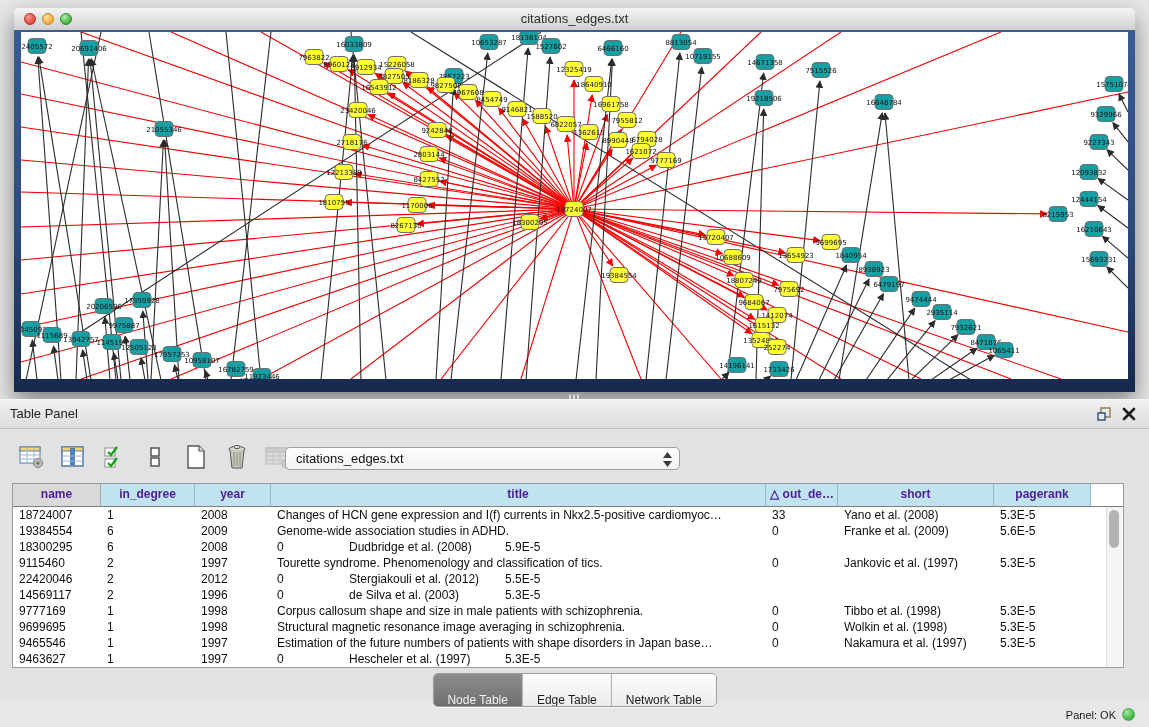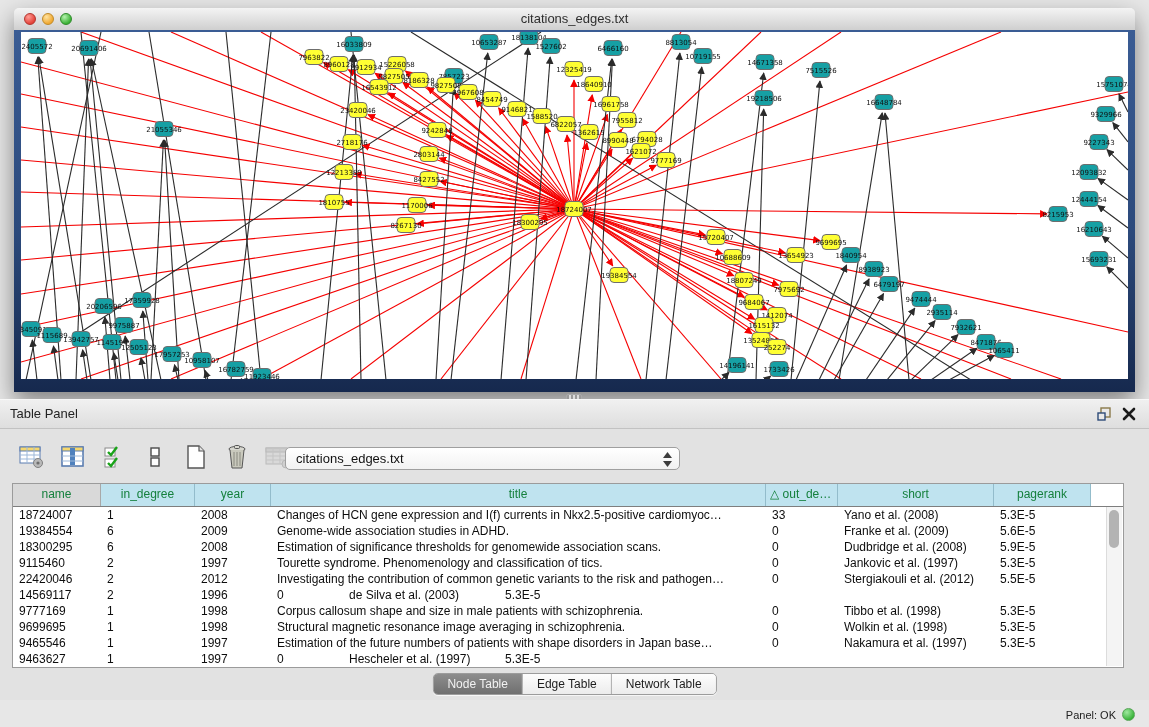--- a/index.html
+++ b/index.html
@@ -37,33 +37,33 @@
   .fx{font-family:"Liberation Serif",serif;font-style:italic;font-weight:bold;font-size:15px;color:#1c1c1c;}
   .fx small{font-size:10px;}
   .combo{position:absolute;left:285px;top:48px;width:395px;height:23px;background:linear-gradient(#ffffff,#f2f2f2);
     border:1px solid #9f9f9f;border-radius:5px;box-sizing:border-box;cursor:pointer;}
   .combo .cval{position:absolute;left:10px;top:3px;font-size:13px;color:#111;}
   .combo .carr{position:absolute;right:7px;top:4px;}
 
   .tablewrap{position:absolute;left:12px;top:84px;width:1112px;height:185px;background:#fff;
     border:1px solid #9b9b9b;box-sizing:border-box;overflow:hidden;}
   .thead{display:flex;height:22px;border-bottom:1px solid #7e7e7e;}
-  .th{box-sizing:border-box;height:22px;line-height:21px;font-size:12px;color:#15803d;text-align:center;
-    background:#bfe3ef;border-right:1px solid #93bccb;overflow:hidden;white-space:nowrap;cursor:pointer;}
+  .th{box-sizing:border-box;height:22px;line-height:21px;font-size:12px;color:#4c1d95;text-align:center;
+    background:#bfe3ef;border-right:1px solid #93bccb;overflow:hidden;white-space:nowrap;cursor:pointer;font-weight:bold;}
   .th.gray{background:#d9d9d9;border-right:1px solid #a8a8a8;}
   .th.sorted{text-align:left;padding-left:4px;}
   .trow{display:flex;height:16px;}
   .td{box-sizing:border-box;height:16px;line-height:16px;font-size:12px;color:#0d0d0d;
     padding-left:6px;overflow:hidden;white-space:nowrap;}
   .vscroll{position:absolute;right:1px;top:23px;width:15px;bottom:1px;background:#f4f4f4;border-left:1px solid #dcdcdc;}
   .vthumb{position:absolute;left:2px;top:3px;width:10px;height:38px;border-radius:6px;background:#b3b3b3;cursor:pointer;}
 
   .tabs{position:absolute;left:50%;top:274px;transform:translateX(-50%);display:flex;
     border:1px solid #9c9c9c;border-radius:5px;overflow:hidden;box-shadow:0 1px 0 rgba(255,255,255,.7);}
-  .seg{height:20px;line-height:20px;padding:0 14px;font-size:12px;color:#1d1d1d;
+  .seg{height:20px;line-height:20px;padding:16px 14px;font-size:12px;color:#1d1d1d;
     background:linear-gradient(#fdfdfd,#ececec);border:none;border-right:1px solid #a8a8a8;cursor:pointer;
     font-family:"Liberation Sans",sans-serif;}
   .seg:last-child{border-right:none;}
   .seg.sel{background:linear-gradient(#8d8d8d,#6f6f6f);color:#f2f2f2;}
 
   .statusbar{position:absolute;right:14px;bottom:6px;display:flex;align-items:center;gap:6px;}
   .statusbar .mlabel{font-size:11px;color:#222;}
   .led{width:13px;height:13px;border-radius:50%;box-sizing:border-box;border:1px solid #57a557;
     background:radial-gradient(circle at 35% 30%,#9fe89f,#35b135 75%);}
 </style>
@@ -519,39 +519,37 @@
             <div class="td" style="width: 76px;">2009</div>
             <div class="td" style="width: 495px;">Genome-wide association studies in ADHD.</div>
             <div class="td" style="width: 72px;">0</div>
             <div class="td" style="width: 156px;">Franke et al. (2009)</div>
             <div class="td" style="width: 97px;">5.6E-5</div>
           </div>
           <div class="trow">
             <div class="td" style="width: 88px;">18300295</div>
             <div class="td" style="width: 94px;">6</div>
             <div class="td" style="width: 76px;">2008</div>
-            <div class="td" style="width: 495px;">Estimation of significance thresholds for genomewide association scans.</div>
             <div class="td" style="width: 72px;">0</div>
             <div class="td" style="width: 156px;">Dudbridge et al. (2008)</div>
             <div class="td" style="width: 97px;">5.9E-5</div>
           </div>
           <div class="trow">
             <div class="td" style="width: 88px;">9115460</div>
             <div class="td" style="width: 94px;">2</div>
             <div class="td" style="width: 76px;">1997</div>
             <div class="td" style="width: 495px;">Tourette syndrome. Phenomenology and classification of tics.</div>
             <div class="td" style="width: 72px;">0</div>
             <div class="td" style="width: 156px;">Jankovic et al. (1997)</div>
             <div class="td" style="width: 97px;">5.3E-5</div>
           </div>
           <div class="trow">
             <div class="td" style="width: 88px;">22420046</div>
             <div class="td" style="width: 94px;">2</div>
             <div class="td" style="width: 76px;">2012</div>
-            <div class="td" style="width: 495px;">Investigating the contribution of common genetic variants to the risk and pathogen…</div>
             <div class="td" style="width: 72px;">0</div>
             <div class="td" style="width: 156px;">Stergiakouli et al. (2012)</div>
             <div class="td" style="width: 97px;">5.5E-5</div>
           </div>
           <div class="trow">
             <div class="td" style="width: 88px;">14569117</div>
             <div class="td" style="width: 94px;">2</div>
             <div class="td" style="width: 76px;">1996</div>
             <div class="td" style="width: 72px;">0</div>
             <div class="td" style="width: 156px;">de Silva et al. (2003)</div>

